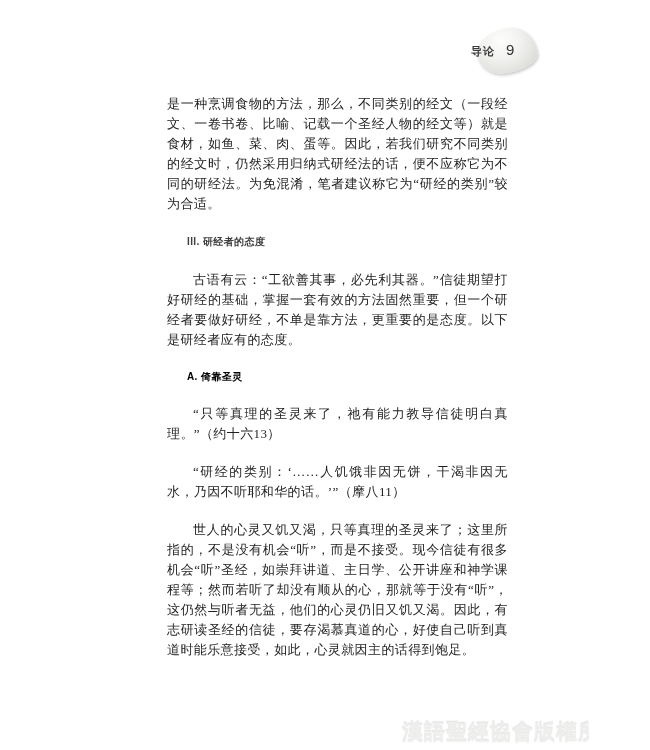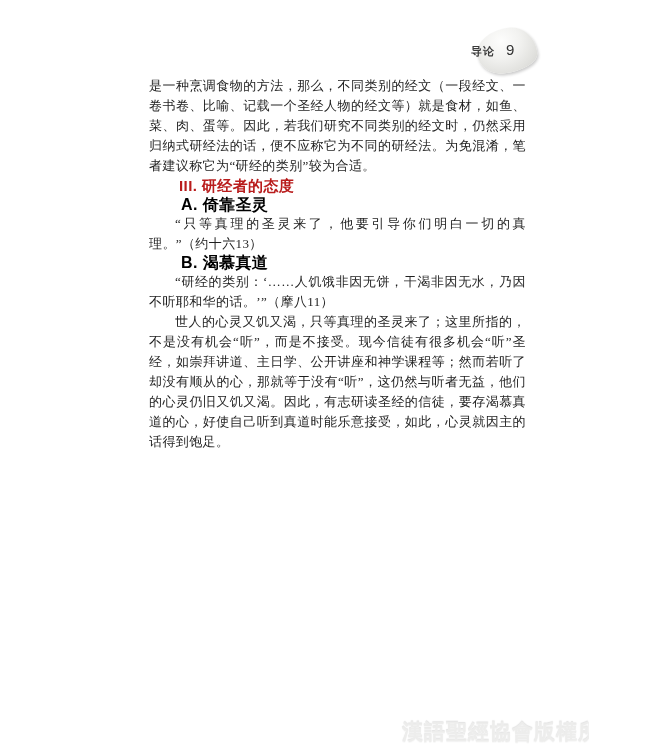--- a/index.html
+++ b/index.html
@@ -54,40 +54,40 @@
     left: 149px; top: 76px;
     width: 377px;
     color: #1f1f1f;
     font-size: 13px;
     line-height: 20px;
     letter-spacing: 0.4px;
     text-align: justify;
     text-justify: inter-character;
   }
   .textblock p {
-    margin: 0;
+    margin: 18px;
     text-indent: 2em;
   }
   .textblock p.noindent {
     text-indent: 0;
   }
   .h-section {
     margin: 12px 0 4px 0;
     font-family: "Liberation Sans", sans-serif;
     font-weight: bold;
-    font-size: 15px;
+    font-size: 10px;
     line-height: 20px;
-    color: #b91c1c;
+    color: #404040;
     text-indent: 0;
   }
   .h-sub {
     margin: 12px 0 4px 0;
     font-family: "Liberation Sans", sans-serif;
     font-weight: bold;
-    font-size: 16px;
+    font-size: 10px;
     line-height: 18px;
     color: #000000;
     text-indent: 0;
   }
 
   
   .watermark {
     position: absolute;
     left: 402px; top: 718px;
     font-family: "Liberation Sans", sans-serif;
@@ -108,24 +108,24 @@
   <div class="header">
     <div class="pebble"></div>
     <span class="chapter-label">导论</span>
     <span class="page-number">9</span>
   </div>
 
   <div class="textblock">
     <p class="noindent">是一种烹调食物的方法，那么，不同类别的经文（一段经文、一卷书卷、比喻、记载一个圣经人物的经文等）就是食材，如鱼、菜、肉、蛋等。因此，若我们研究不同类别的经文时，仍然采用归纳式研经法的话，便不应称它为不同的研经法。为免混淆，笔者建议称它为“研经的类别”较为合适。</p>
 
     <p class="h-section">III. 研经者的态度</p>
+    <p>古语有云：“工欲善其事，必先利其器。”信徒期望打好研经的基础，掌握一套有效的方法固然重要，但一个研经者要做好研经，不单是靠方法，更重要的是态度。以下是研经者应有的态度。</p>
 
     <p class="h-sub">A. 倚靠圣灵</p>
-    <p>“只等真理的圣灵来了，他要引导你们明白一切的真理。”（约十六13）</p>
+    <p>“只等真理的圣灵来了，祂有能力教导信徒明白真理。”（约十六13）</p>
 
-    <p class="h-sub">B. 渴慕真道</p>
     <p>“研经的类别：‘……人饥饿非因无饼，干渴非因无水，乃因不听耶和华的话。’”（摩八11）</p>
     <p>世人的心灵又饥又渴，只等真理的圣灵来了；这里所指的，不是没有机会“听”，而是不接受。现今信徒有很多机会“听”圣经，如崇拜讲道、主日学、公开讲座和神学课程等；然而若听了却没有顺从的心，那就等于没有“听”，这仍然与听者无益，他们的心灵仍旧又饥又渴。因此，有志研读圣经的信徒，要存渴慕真道的心，好使自己听到真道时能乐意接受，如此，心灵就因主的话得到饱足。</p>
   </div>
 
   <div class="watermark">漢語聖經協會版權所有</div>
 
 </div>
 
 </body></html>

